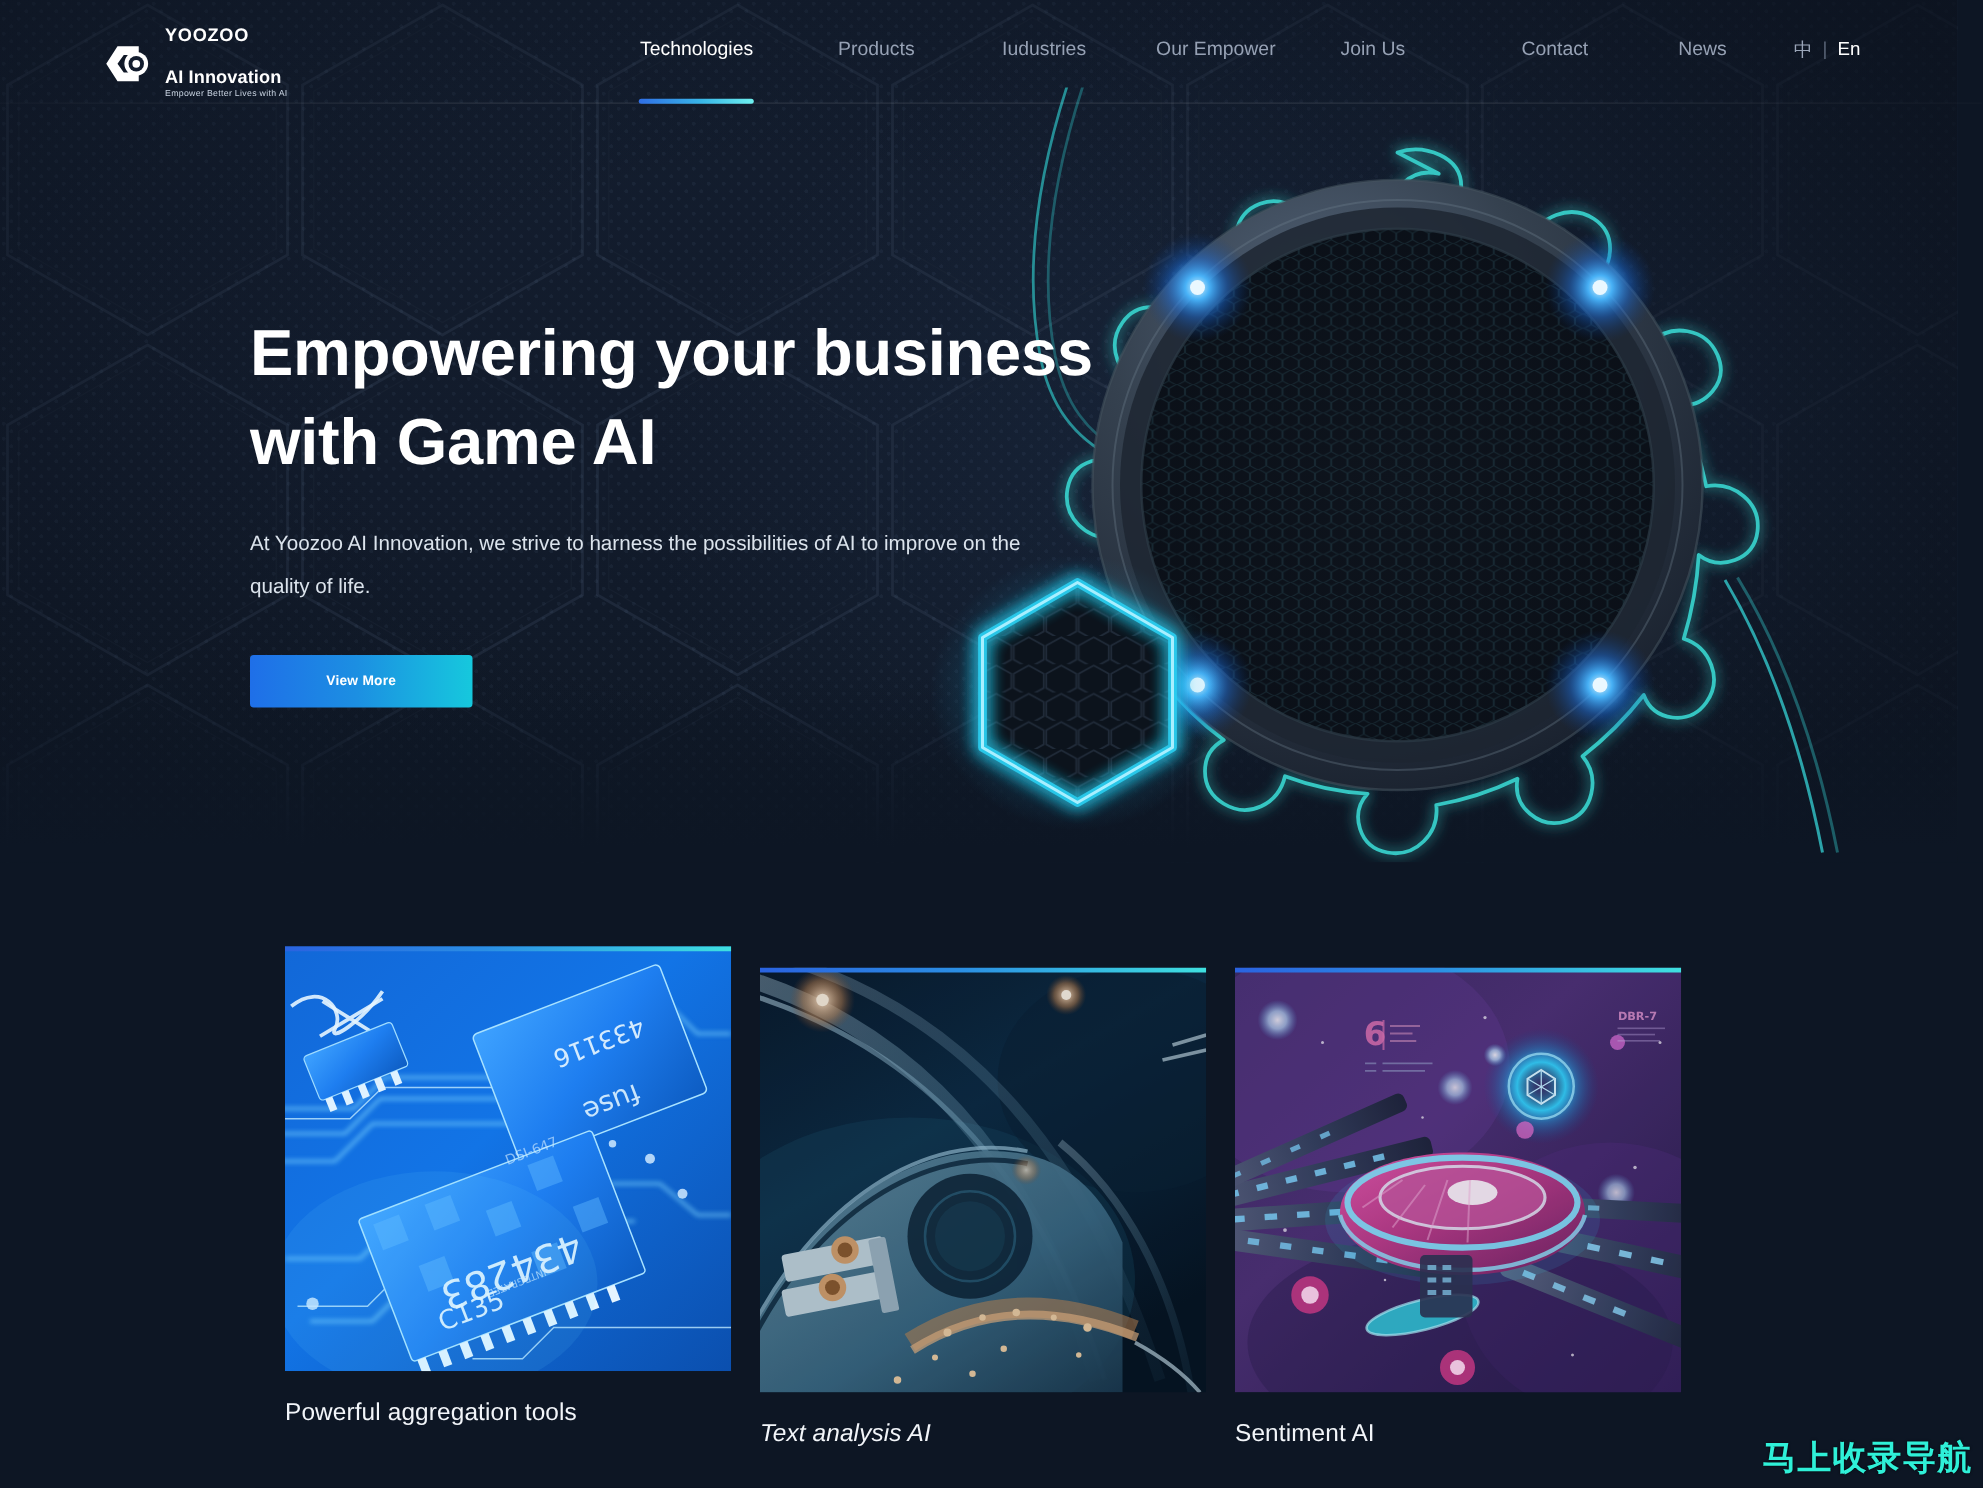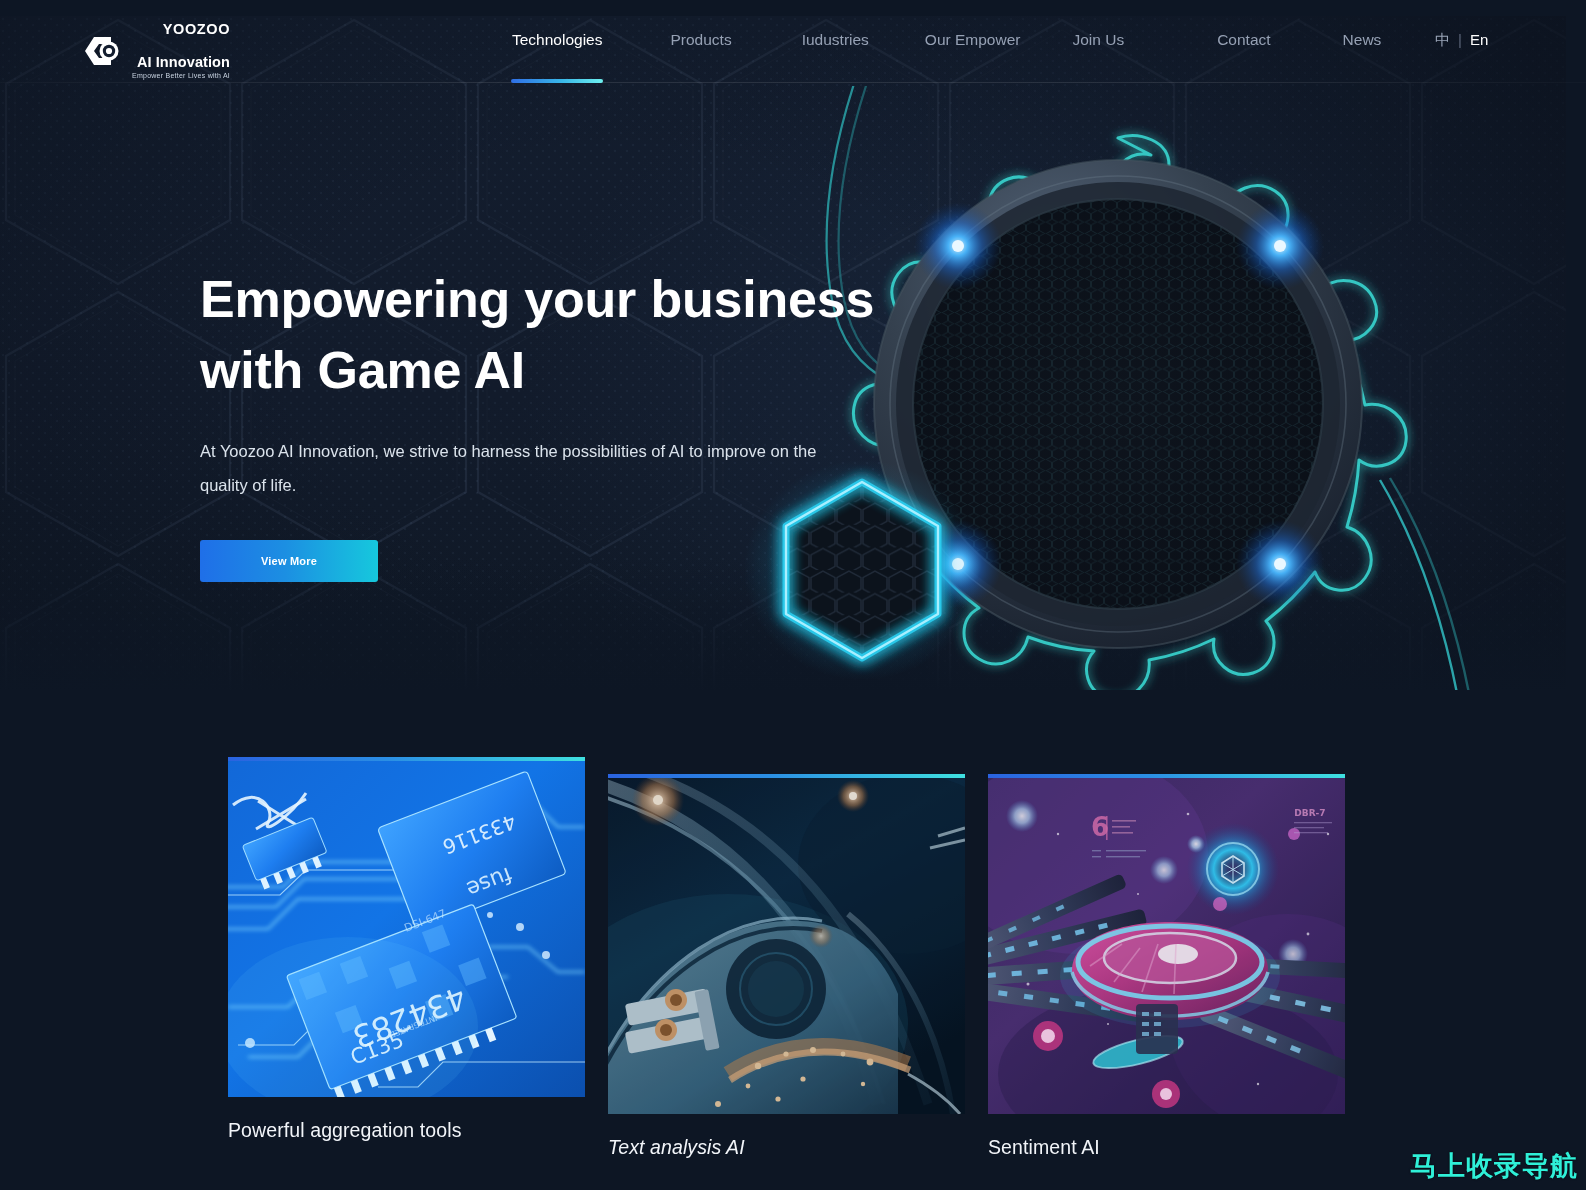--- a/index.html
+++ b/index.html
@@ -6,21 +6,21 @@
   html, body {
     width:1586px; height:1190px;
     background:#0d1624;
     font-family:"Liberation Sans", sans-serif;
     overflow:hidden;
   }
   #page { position:relative; width:1586px; height:1190px; overflow:hidden; background:#0d1624; }
 
   
   .hero {
-    position:absolute; left:0; top:16px; width:1566px; height:690px;
+    position:absolute; left:0; top:0; width:1566px; height:690px;
     background:
       radial-gradient(ellipse 900px 600px at 1150px 390px, rgba(30,48,74,.55) 0%, rgba(18,27,42,0) 70%),
       linear-gradient(180deg,#131d2e 0%, #121b2b 55%, #0f1825 100%);
     overflow:hidden;
   }
   
   .hero-honey{
     position:absolute; inset:0;
     background-image:
       radial-gradient(circle at 3px 3px, rgba(120,150,190,.085) 1.4px, transparent 1.6px),
@@ -49,21 +49,21 @@
   .header-rule{
     position:absolute; left:0; top:82px; width:100%; height:1px;
     background:linear-gradient(90deg, rgba(255,255,255,.02), rgba(255,255,255,.10) 25%, rgba(255,255,255,.10) 75%, rgba(255,255,255,.02));
   }
   .logo{
     position:absolute; left:84px; top:22px;
     display:flex; align-items:center; gap:8px;
     cursor:pointer;
   }
   .logo-mark{ width:40px; height:34px; flex:0 0 auto; }
-  .logo-text{ display:flex; flex-direction:column; line-height:1;align-items:flex-end; }
+  .logo-text{ display:flex; flex-direction:column; line-height:1; }
   .logo-l1{ color:#fff; font-size:14.5px; font-weight:700; letter-spacing:.6px; }
   .logo-l2{ color:#fff; font-size:14.5px; font-weight:700; letter-spacing:.1px; margin-top:18px;}
   .logo-l3{ color:#c9d4e2; font-size:7px; letter-spacing:.25px; margin-top:3px; }
 
   .nav{
     position:absolute; left:500px; top:0; height:83px;
     display:flex; align-items:flex-start; gap:0;text-align:center;
   }
   .nav-item{
     position:relative;

